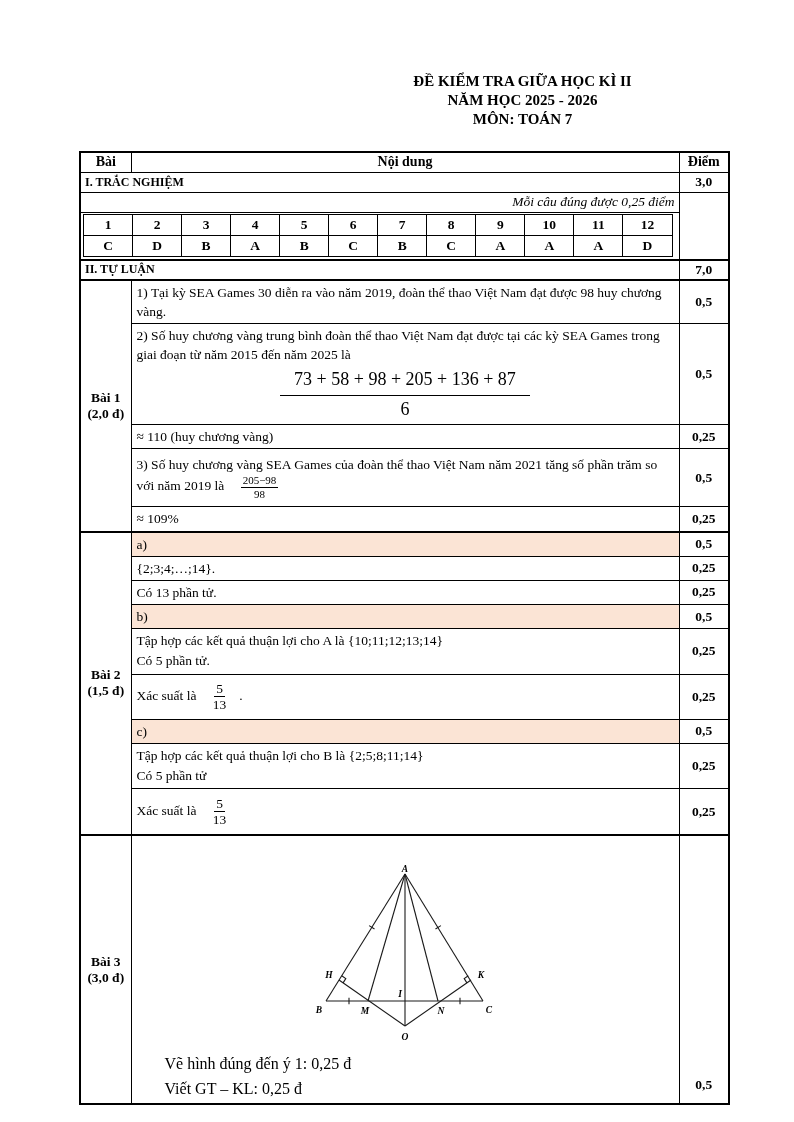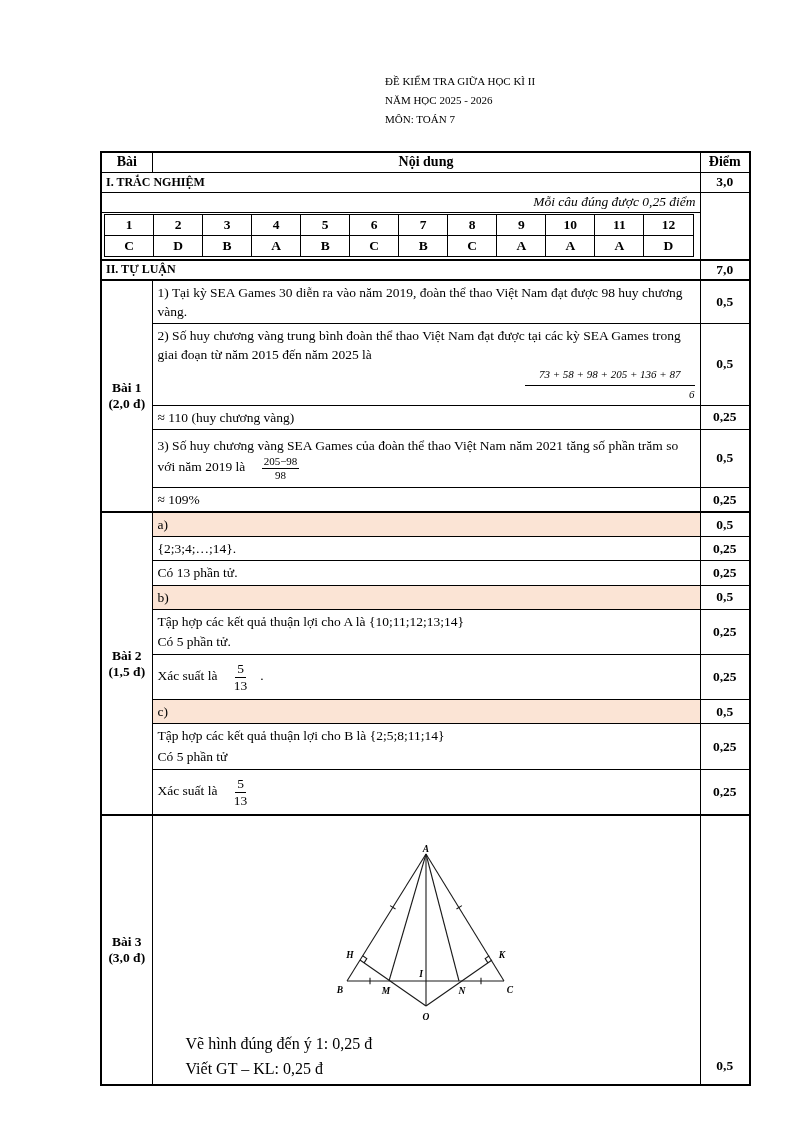--- a/index.html
+++ b/index.html
@@ -3,25 +3,25 @@
 <meta charset="utf-8">
 <style>
   html,body{margin:0;padding:0;}
   body{
     width:794px;height:1122px;background:#ffffff;position:relative;
     font-family:"Liberation Serif","DejaVu Serif",serif;color:#000;
   }
   .doc-header{position:absolute;top:72px;left:0;width:794px;}
   .school-block{position:absolute;left:95px;top:0;width:225px;text-align:center;
     font-weight:bold;font-size:13.5px;line-height:19px;}
-  .exam-block{position:absolute;left:385px;top:0;width:275px;text-align:left;
-    font-weight:normal;font-size:11px;line-height:19px;}
+  .exam-block{position:absolute;left:385px;top:0;width:275px;text-align:center;
+    font-weight:bold;font-size:15px;line-height:19px;}
 
   table.main-table{
-    position:absolute;top:151px;left:100px;width:649px;
+    position:absolute;top:151px;left:79px;width:649px;
     border-collapse:collapse;table-layout:fixed;font-size:13.5px;
   }
   table.main-table,
   table.main-table td,
   table.main-table th{border:1px solid #000;}
   table.main-table{border:2px solid #000;}
   tr.section-top td{border-top:2px solid #000;}
 
   th.hd{font-weight:bold;text-align:center;font-size:14px;padding:1px 2px;}
   td.section-title{font-weight:bold;font-size:12px;padding:1px 4px;}
@@ -30,21 +30,21 @@
   td.pts-bottom{vertical-align:bottom;padding-bottom:10px;}
   td.content{padding:2px 5px;line-height:1.42;vertical-align:middle;text-align:left;}
   td.bai-label{font-weight:bold;text-align:center;vertical-align:middle;padding:0 1px;}
   td.hl{background:#fbe4d5;}
   td.answers-holder{padding:1px 6px 2px 2px;border-top:1px solid #000;}
 
   table.ans-table{width:100%;border-collapse:collapse;table-layout:fixed;}
   table.ans-table td{border:1px solid #000;text-align:center;font-weight:bold;
     font-size:13.5px;height:20px;padding:0;}
 
-  .bigfrac{display:block;text-align:right;font-size:11px;margin-top:3px;font-style:italic;}
+  .bigfrac{display:block;text-align:center;font-size:18px;margin-top:3px;}
   .bf-num{display:inline-block;border-bottom:1.6px solid #000;padding:0 14px 2px 14px;}
   .bf-den{display:block;margin-top:1px;}
 
   .ifrac{display:inline-flex;flex-direction:column;align-items:center;
     vertical-align:middle;line-height:1.15;margin:0 13px;}
   .ifrac .fn{border-bottom:1px solid #000;padding:0 2px;}
   .ifrac.sm{font-size:11px;}
   .ifrac.md{font-size:13.5px;}
 
   .two-line div{line-height:1.5;}

